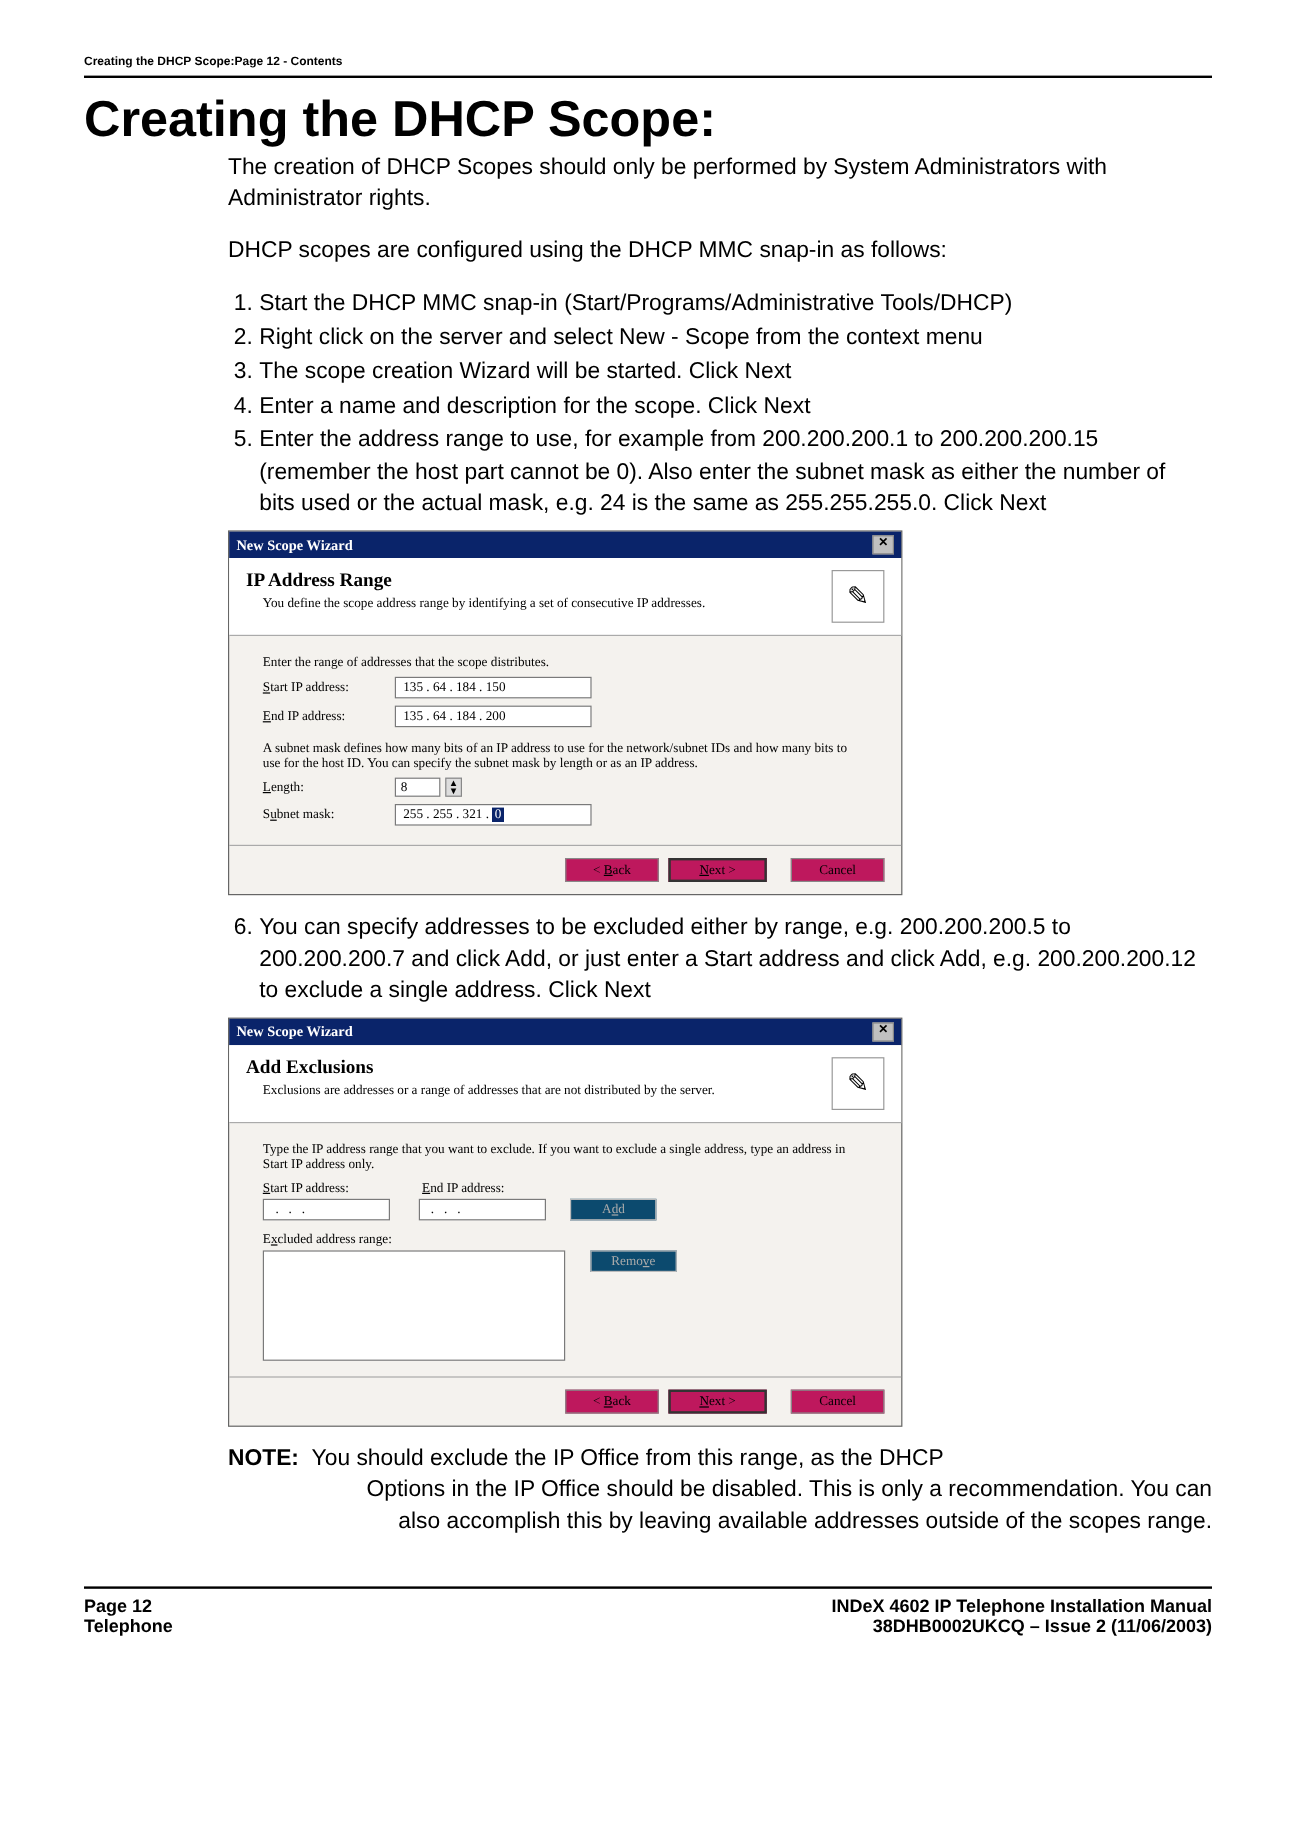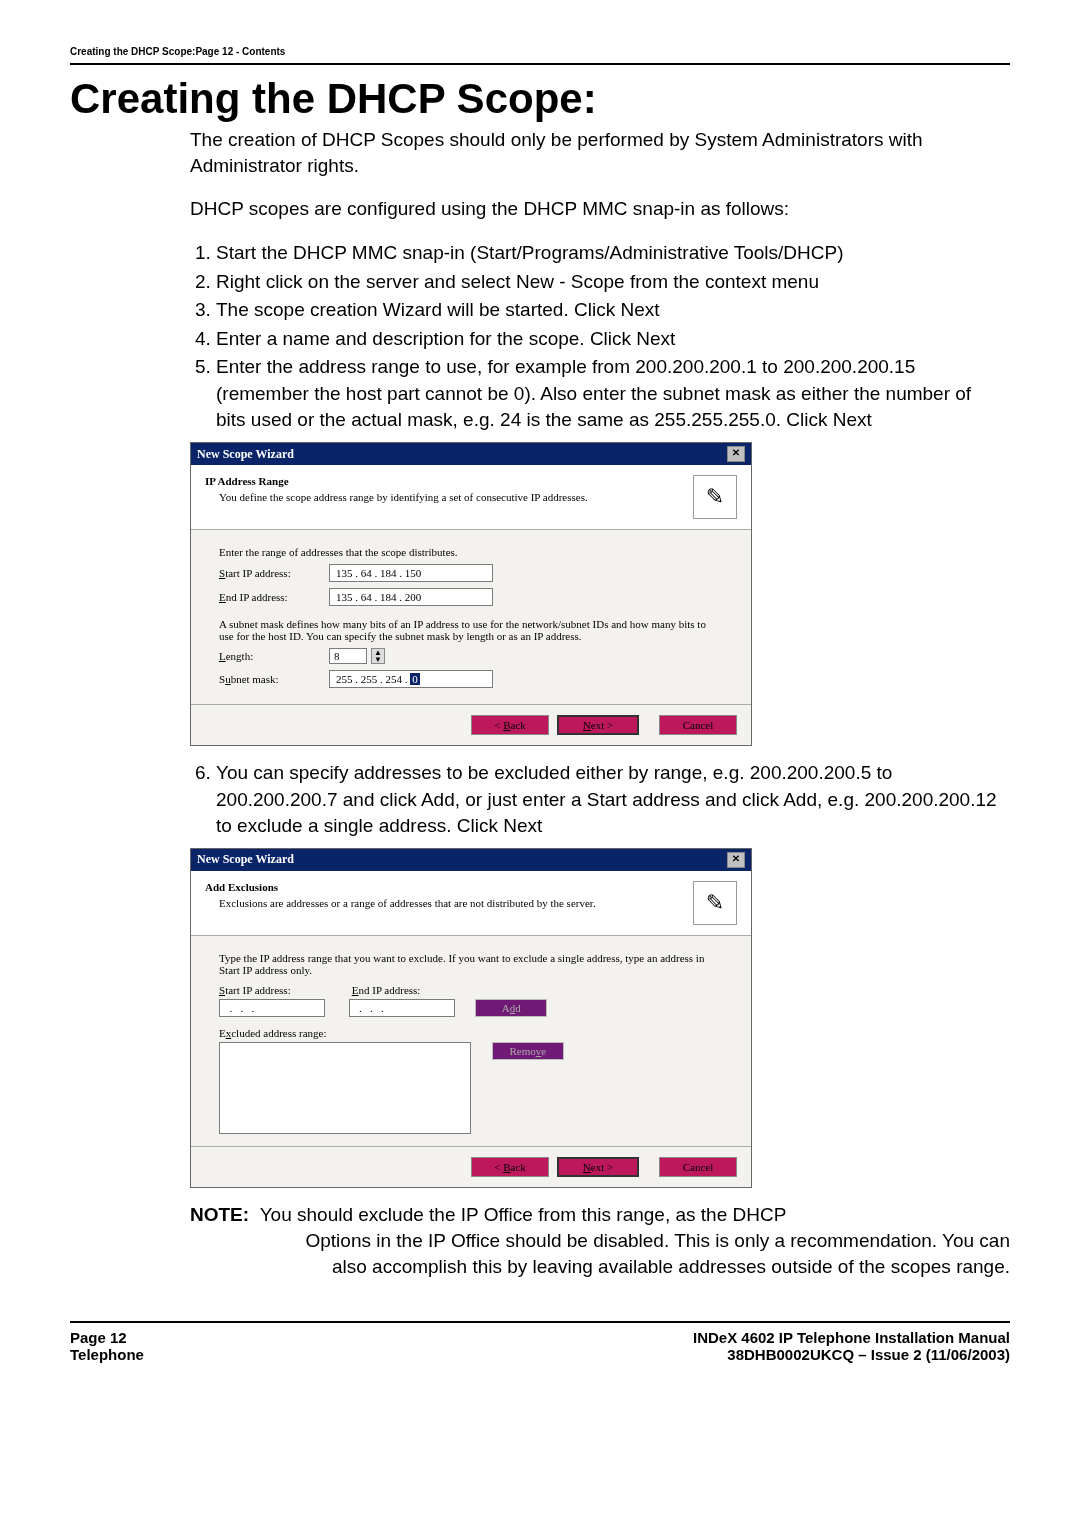--- a/index.html
+++ b/index.html
@@ -62,21 +62,21 @@
     font-size: 10px; line-height: 12px; text-align:center; color:#000;
   }
   .wiz-head {
     background: #fff;
     border-bottom: 1px solid #aaa;
     padding: 10px 14px 10px 14px;
     display: flex;
     align-items: flex-start;
   }
   .wiz-head-text { flex:1; }
-  .wiz-head-title { font-weight: bold; font-size: 11px; }
+  .wiz-head-title { font-weight: bold; font-size: 16px; }
   .wiz-head-sub { font-size: 11px; margin: 3px 0 0 14px; line-height: 1.35; }
   .wiz-logo {
     width: 42px; height: 42px; border:1px solid #999; margin-left:8px;
     display:flex; align-items:center; justify-content:center;
     font-size: 22px; background:#fff;
   }
   .wiz-body {
     padding: 12px 28px 10px 28px;
     font-size: 11px;
   }
@@ -109,21 +109,21 @@
     text-align:center;
     margin-left:4px;
   }
   .wiz-btn.primary { border:2px solid #333; width:78px; padding:2px 0;}
   .add-box {
     border:1px solid #7a7a7a; background:#fff; width: 96px; padding:2px 4px; display:inline-block; font-size:11px;
   }
   .list-box {
     border:1px solid #7a7a7a; background:#fff; width: 250px; height: 90px; display:inline-block;
   }
-  .graybtn { display:inline-block; border:1px solid #bbb; background:#701a75; color:#aaa; font-size:11px; padding:2px 0; width:70px; text-align:center; margin-left:18px; vertical-align:top;}
+  .graybtn { display:inline-block; border:1px solid #bbb; background:#0c4a6e; color:#aaa; font-size:11px; padding:2px 0; width:70px; text-align:center; margin-left:18px; vertical-align:top;}
   .note {
     font-size: 19px;
     margin-left: 120px;
     margin-top: 12px;
     line-height: 1.38;
   }
   .note .nb { font-weight:bold; }
   .note .nt { display:block; margin-left: 107px; text-align: right; }
   .footer {
     border-top: 2px solid #000;
@@ -182,21 +182,21 @@
           <span class="ip-box">135 .  64 . 184 . 200</span>
         </div>
         <div class="line" style="margin-top:12px; margin-bottom:1px;">A subnet mask defines how many bits of an IP address to use for the network/subnet IDs and how many bits to use for the host ID. You can specify the subnet mask by length or as an IP address.</div>
         <div class="wiz-row">
           <span class="lbl"><span class="u">L</span>ength:</span>
           <span class="spin">8</span>
           <span class="spin-btns">▲<br>▼</span>
         </div>
         <div class="wiz-row">
           <span class="lbl">S<span class="u">u</span>bnet mask:</span>
-          <span class="ip-box"><span>255 . 255 . 254 .  </span><span class="sel">0</span></span>
+          <span class="ip-box"><span>255 . 255 . 321 .  </span><span class="sel">0</span></span>
         </div>
       </div>
       <div class="wiz-foot">
         <span class="wiz-btn">&lt; <span class="u">B</span>ack</span>
         <span class="wiz-btn primary"><span class="u">N</span>ext &gt;</span>
         <span class="wiz-btn" style="margin-left:16px;">Cancel</span>
       </div>
     </div>
   </div>
 

